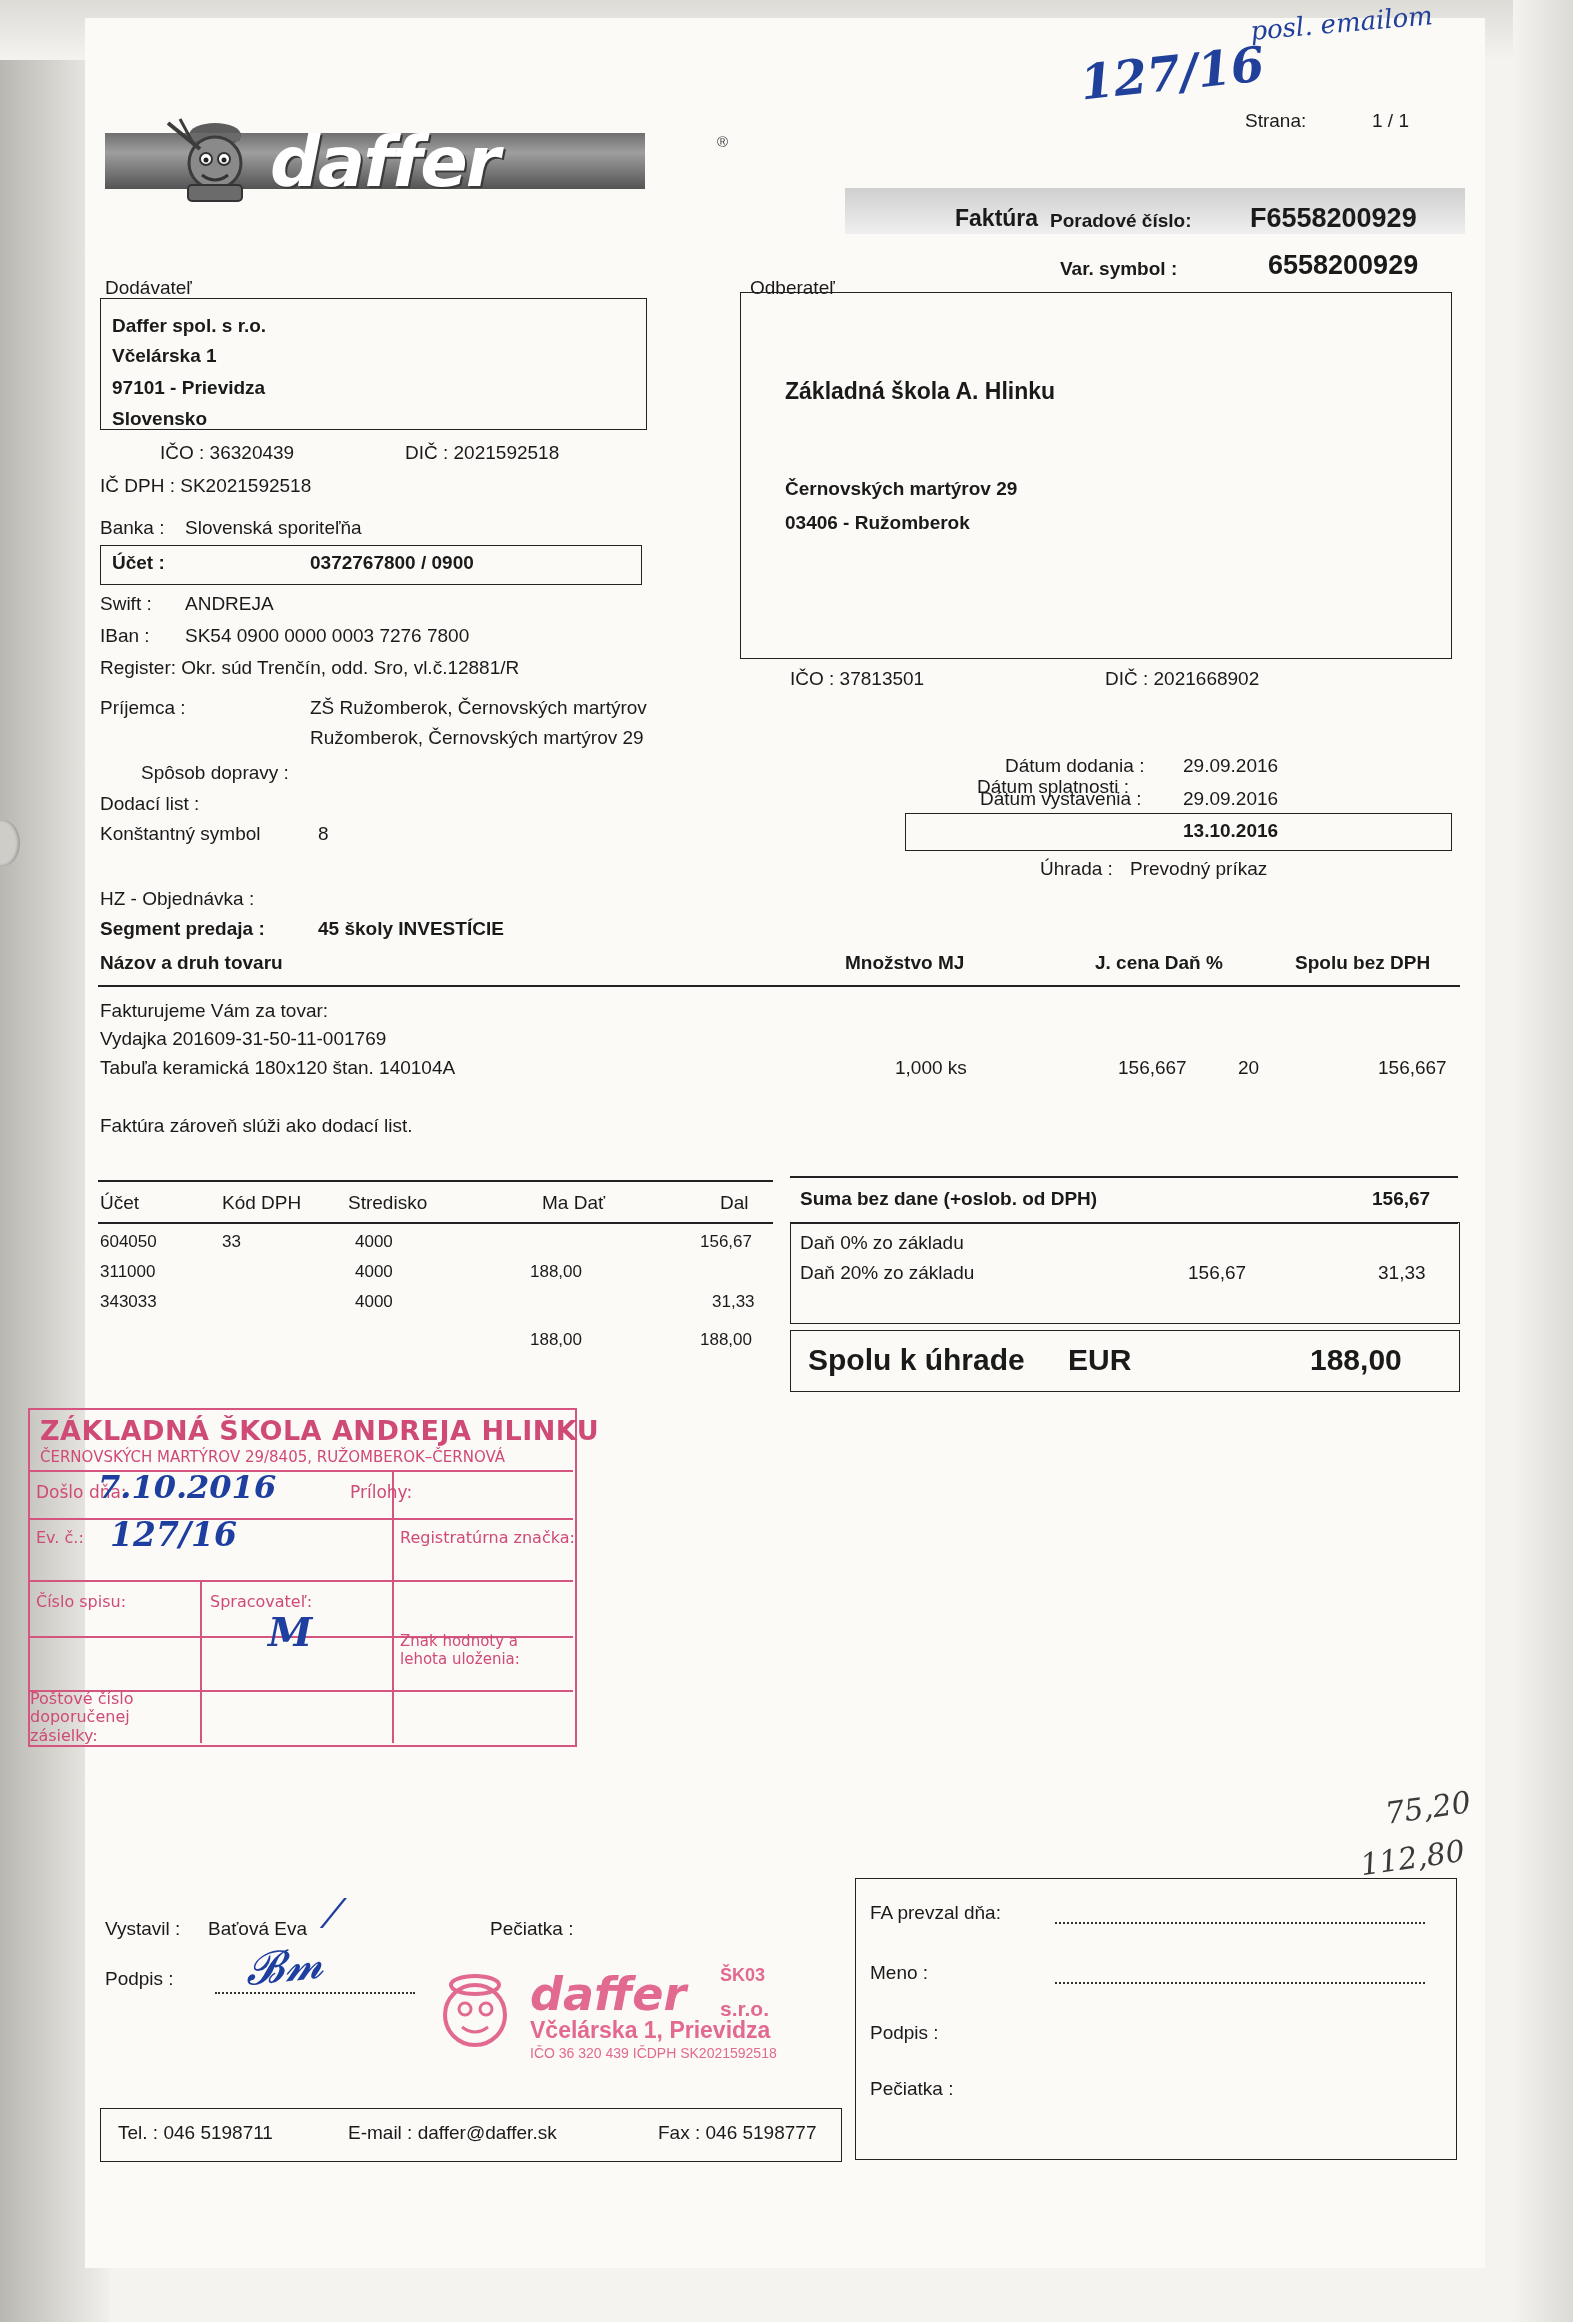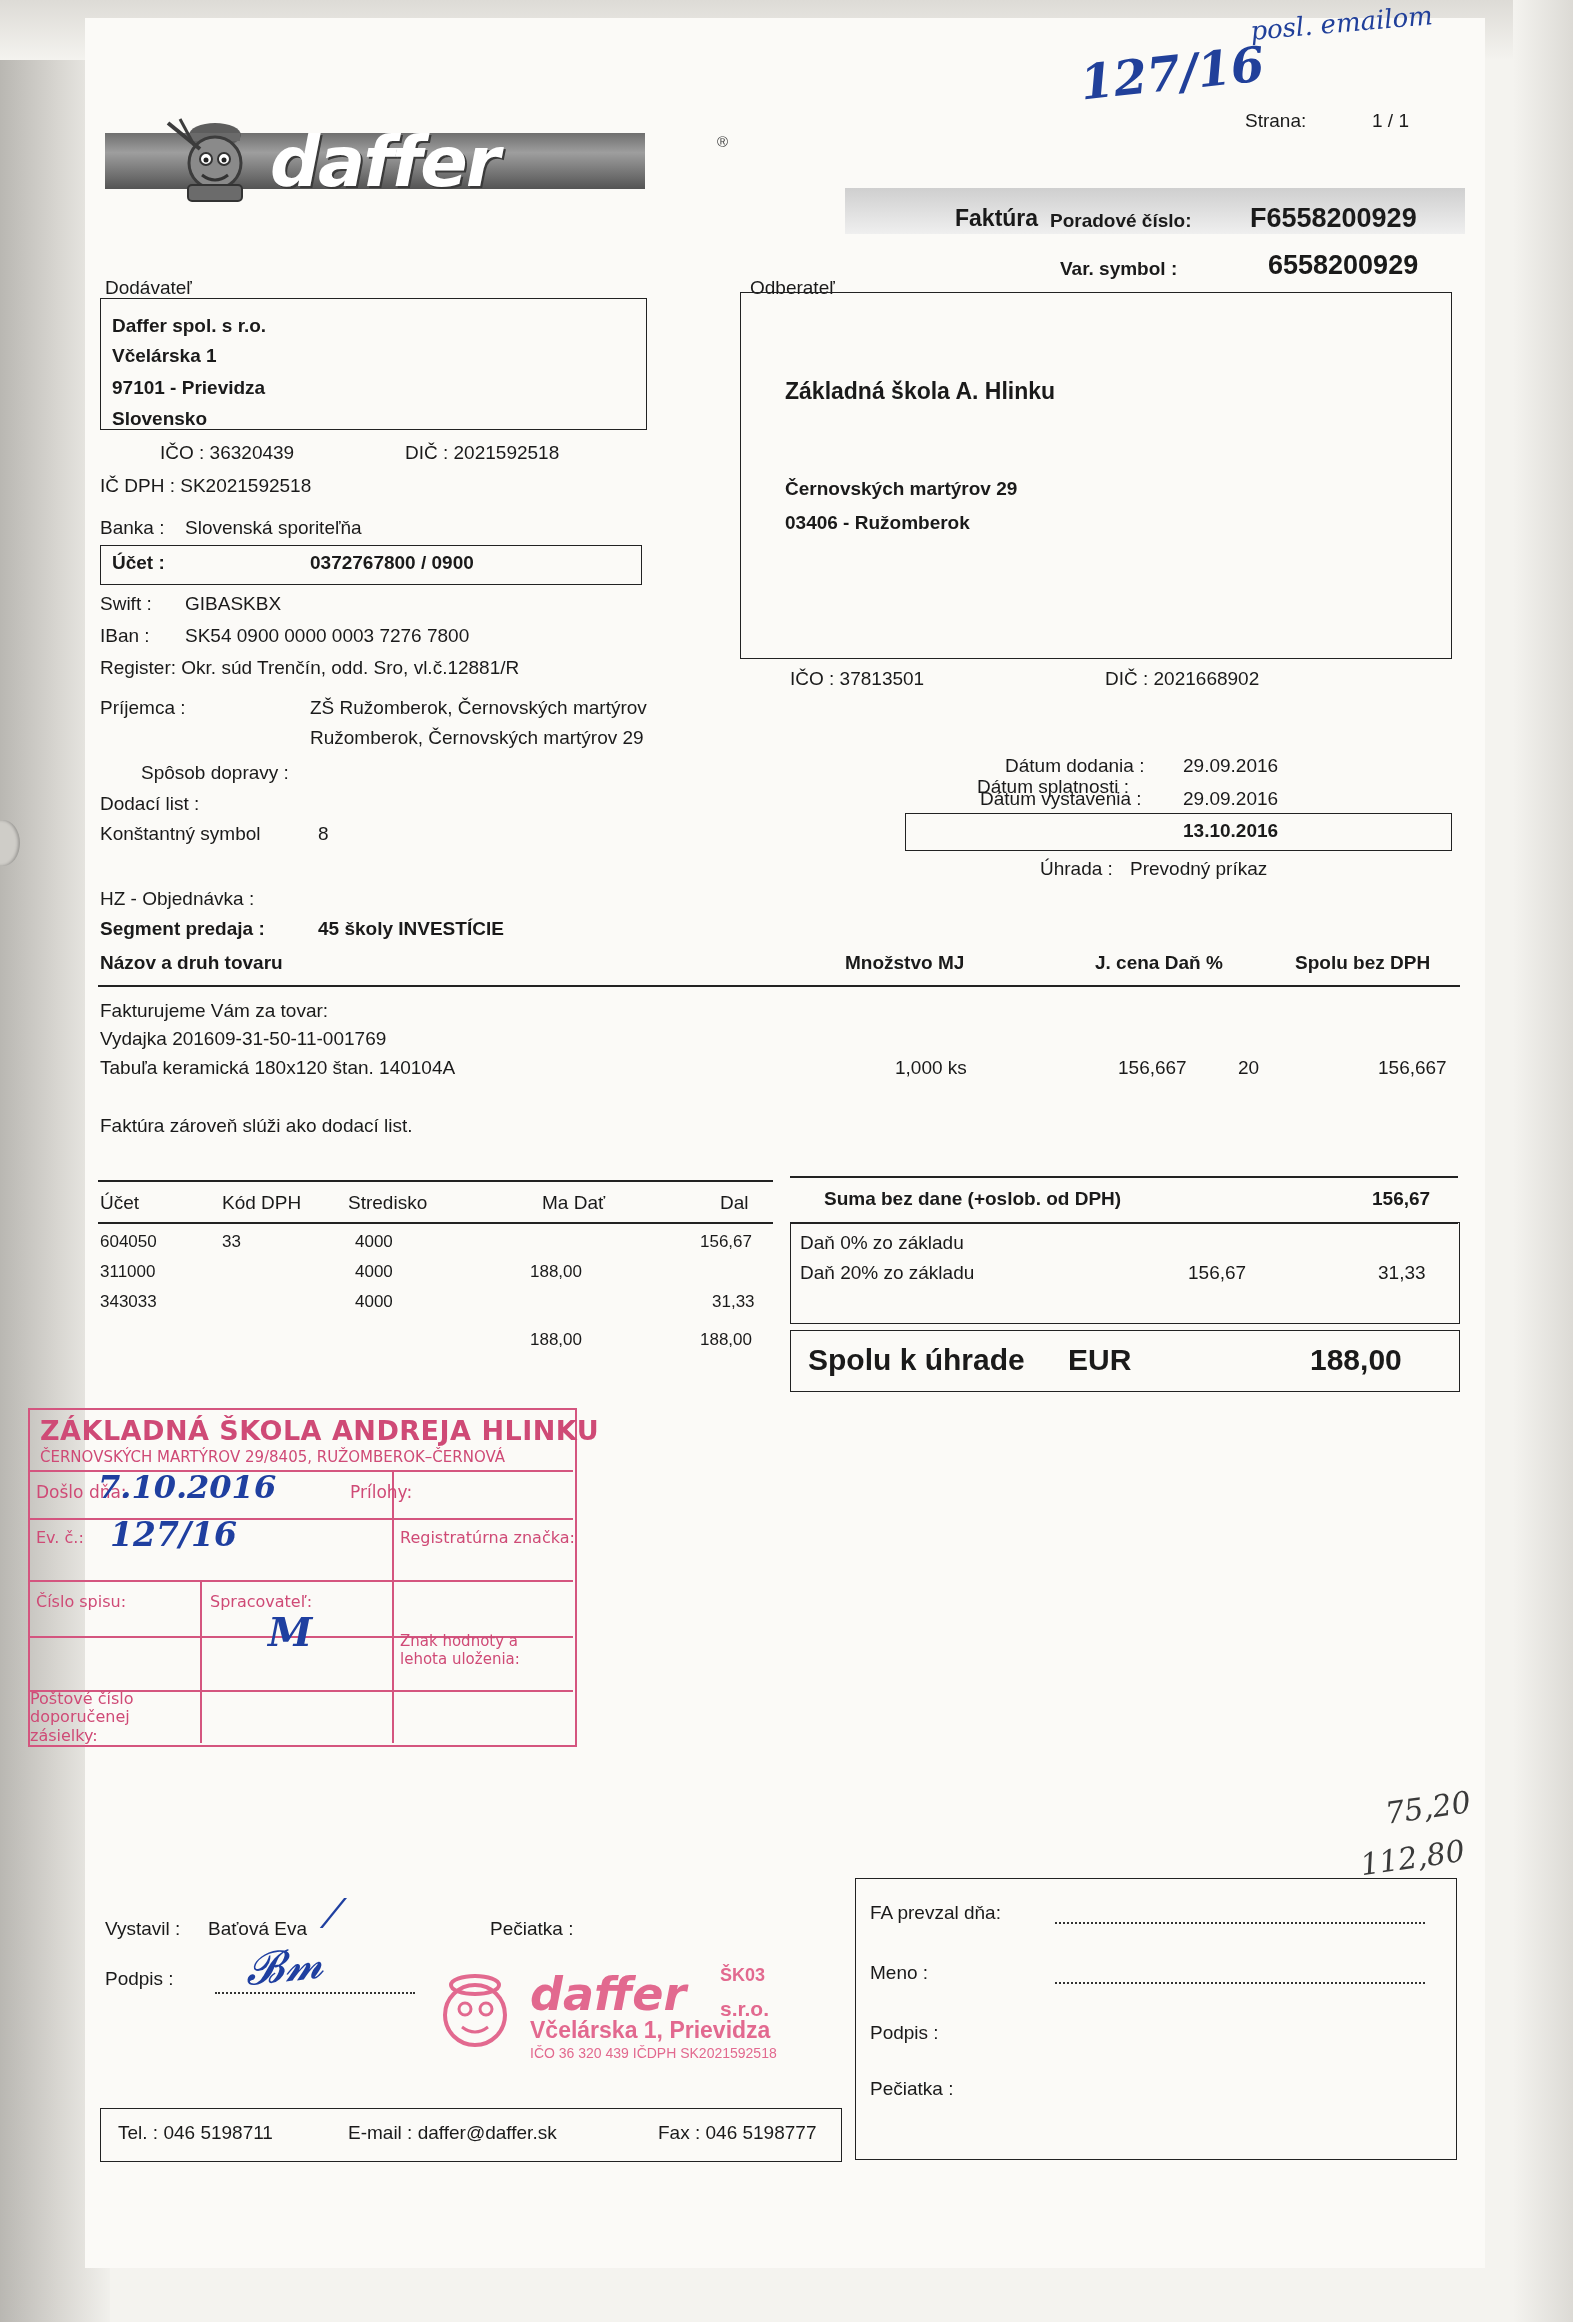--- a/index.html
+++ b/index.html
@@ -154,21 +154,21 @@
   <div class="t" style="left:100px;top:475px;">IČ DPH : SK2021592518</div>
 
   <div class="t" style="left:100px;top:517px;">Banka :</div>
   <div class="t" style="left:185px;top:517px;">Slovenská sporiteľňa</div>
 
   <div class="box" style="left:100px;top:545px;width:540px;height:38px;"></div>
   <div class="t b" style="left:112px;top:552px;">Účet :</div>
   <div class="t b" style="left:310px;top:552px;">0372767800    / 0900</div>
 
   <div class="t" style="left:100px;top:593px;">Swift :</div>
-  <div class="t" style="left:185px;top:593px;">GIBASKBX</div>
+  <div class="t" style="left:185px;top:593px;">ANDREJA</div>
   <div class="t" style="left:100px;top:625px;">IBan :</div>
   <div class="t" style="left:185px;top:625px;">SK54 0900 0000 0003 7276 7800</div>
   <div class="t" style="left:100px;top:657px;">Register: Okr. súd Trenčín, odd. Sro, vl.č.12881/R</div>
 
   <div class="t" style="left:100px;top:697px;">Príjemca :</div>
   <div class="t" style="left:310px;top:697px;">ZŠ Ružomberok, Černovských martýrov</div>
   <div class="t" style="left:310px;top:727px;">Ružomberok, Černovských martýrov 29</div>
 
   <div class="t" style="left:100px;top:762px;margin-left:41px;">Spôsob dopravy :</div>
   <div class="t" style="left:100px;top:793px;">Dodací list :</div>
@@ -233,21 +233,21 @@
   <div class="t sm" style="left:530px;top:1262px;">188,00</div>
 
   <div class="t sm" style="left:100px;top:1292px;">343033</div>
   <div class="t sm" style="left:355px;top:1292px;">4000</div>
   <div class="t sm" style="left:712px;top:1292px;">31,33</div>
 
   <div class="t sm" style="left:530px;top:1330px;">188,00</div>
   <div class="t sm" style="left:700px;top:1330px;">188,00</div>
 
   <div class="hr" style="left:790px;top:1176px;width:668px;"></div>
-  <div class="t b" style="left:824px;top:1188px;text-align:center;">Suma bez dane (+oslob. od DPH)</div>
+  <div class="t b" style="left:800px;top:1188px;text-align:center;">Suma bez dane (+oslob. od DPH)</div>
   <div class="t b" style="left:1372px;top:1188px;">156,67</div>
   <div class="hr" style="left:790px;top:1222px;width:668px;"></div>
 
   <div class="t" style="left:800px;top:1232px;">Daň 0% zo základu</div>
   <div class="t" style="left:800px;top:1262px;">Daň 20% zo základu</div>
   <div class="t" style="left:1188px;top:1262px;">156,67</div>
   <div class="t" style="left:1378px;top:1262px;">31,33</div>
   <div class="box" style="left:790px;top:1222px;width:668px;height:100px;"></div>
 
   <div class="box" style="left:790px;top:1330px;width:668px;height:60px;"></div>

